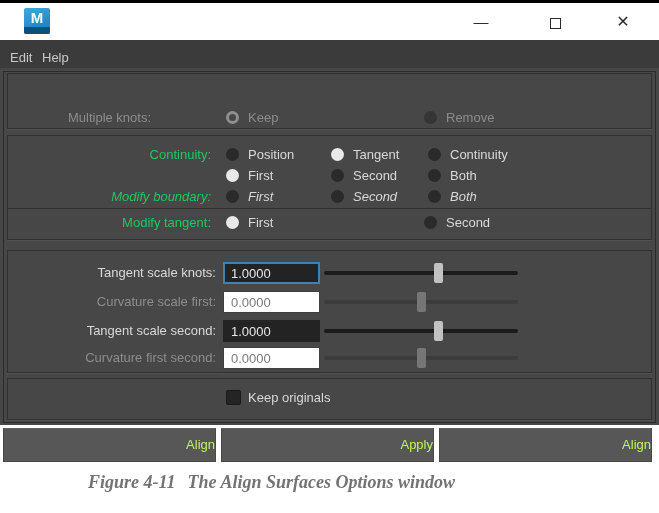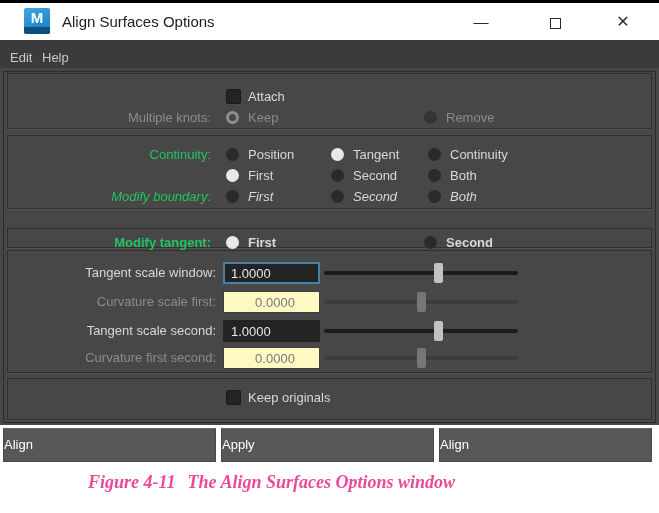--- a/index.html
+++ b/index.html
@@ -22,93 +22,88 @@
   
   .menubar { position:absolute; left:0; top:40px; width:659px; height:28px; background:#3b3b3b; }
   .menuitem { position:absolute; top:0; height:28px; line-height:28px; font-size:13px; color:#c9c9c9; padding:4px 6px; }
 
   
   .panel { position:absolute; left:0; top:68px; width:659px; height:357px; background:#474747; }
   .frame { position:absolute; left:3px; top:3px; width:653px; height:352px; border:1px solid #2b2b2b; }
   .section { position:absolute; left:7px; width:645px; background:#474747; border:1px solid #303030; box-shadow:0 1px 0 #515151; }
   .s1 { top:5px;  height:56px; }
   .s2 { top:67px; height:74px; }
-  .s3 { top:160px; height:20px;font-weight:bold; }
+  .s3 { top:140px; height:32px; }
   .s4 { top:182px; height:123px; }
   .s5 { top:310px; height:42px; }
 
   .row { position:absolute; left:0; width:100%; height:21px; line-height:21px; font-size:13px; }
   .lbl { position:absolute; left:0; top:0; width:203px; text-align:right; color:#22c55e; }
-  .lbl.dim, .optlbl.dim { color:#8c8c8c; }
+  .lbl.dim, .optlbl.dim { color:#8c8c8c;text-align:center; }
   .optlbl { position:absolute; top:0; color:#d8d8d8; white-space:nowrap; }
 
   .check { position:absolute; top:3px; width:15px; height:15px; background:#242424; border:1px solid #1a1a1a; border-radius:2px; }
   .radio { position:absolute; top:4px; width:13px; height:13px; border-radius:50%; background:#2a2a2a; }
   .radio.sel { background:#e9e9e9; }
   .radio.dis { background:#353535; }
   .radio.dis.sel { background:#474747; border:3px solid #8f8f8f; }
 
   
   .c1 { left:218px; } .c1t { left:240px; }
   .c2 { left:323px; } .c2t { left:345px; }
   .c3 { left:420px; } .c3t { left:442px; }
   .cwide { left:416px; } .cwidet { left:438px; }
 
   
   .srow { position:absolute; left:0; width:100%; height:22px; font-size:13px; }
   .srow .lbl2 { position:absolute; left:0; top:0; width:208px; height:22px; line-height:22px; text-align:right; color:#d8d8d8; }
   .srow .lbl2.dim { color:#8c8c8c; }
   .numfield { position:absolute; left:215px; top:0; width:97px; height:22px; background:#232323; border:1px solid #232323; color:#e6e6e6; font-size:13px; font-family:"Liberation Sans",sans-serif; padding:0 0 0 7px; outline:none; }
   .numfield.focused { border:2px solid #4a7fa5; padding-left:6px; }
-  .numfield.dis { background:#fef9c3; color:#7a7a7a; border-color:#3f3f3f;text-align:center; }
+  .numfield.dis { background:#ffffff; color:#7a7a7a; border-color:#3f3f3f; }
   .slider { position:absolute; left:316px; top:0; width:194px; height:22px; }
   .slider .track { position:absolute; left:0; top:9px; width:194px; height:4px; background:#1b1b1b; border-radius:2px; }
   .slider.dis .track { background:#3c3c3c; }
   .slider .handle { position:absolute; top:1px; width:9px; height:20px; background:#c2c2c2; border-radius:2px; }
   .slider.dis .handle { background:#767676; }
 
   
-  .btn { position:absolute; top:428px; height:34px; width:213px; background:#575757; border:1px solid #494949; border-top-color:#646464; color:#ffffff; font-size:13px; text-align:left; line-height:32px; }
+  .btn { position:absolute; top:428px; height:34px; width:213px; background:#575757; border:1px solid #494949; border-top-color:#646464; color:#bef264; font-size:13px; text-align:right; line-height:32px; }
   .btn.b1 { left:3px; } .btn.b2 { left:221px; } .btn.b3 { left:439px; }
 
   
-  .caption { position:absolute; left:0; top:472px; width:543px; text-align:center; font-family:"Liberation Serif",serif; font-style:italic; font-weight:bold; font-size:18px; color:#ec4899; }
+  .caption { position:absolute; left:0; top:472px; width:543px; text-align:center; font-family:"Liberation Serif",serif; font-style:italic; font-weight:bold; font-size:18px; color:#737373; }
   .caption .fig { margin-right:12px; }
 </style>
 </head>
 <body>
 
 <div id="stage">
 
   <div class="topline"></div>
 
   <div class="titlebar">
     <div class="appicon">
       <div class="m">M</div>
       <div class="strip"></div>
     </div>
-    <div class="wtitle">Align Surfaces Options</div>
     <div class="wctl min">—</div>
     <div class="wctl max"><span class="maxbox"></span></div>
     <div class="wctl cls">✕</div>
   </div>
 
   <div class="menubar">
     <div class="menuitem" style="left:4px;">Edit</div>
     <div class="menuitem" style="left:36px;">Help</div>
   </div>
 
   <div class="panel">
     <div class="frame"></div>
 
     <div class="section s1">
-      <div class="row" style="top:12px;">
-        <div class="check" style="left:218px;"></div>
-        <div class="optlbl" style="left:240px;">Attach</div>
-      </div>
       <div class="row" style="top:33px;">
         <div class="lbl dim">Multiple knots:</div>
         <div class="radio dis sel c1"></div>
         <div class="optlbl dim c1t">Keep</div>
         <div class="radio dis cwide"></div>
         <div class="optlbl dim cwidet">Remove</div>
       </div>
     </div>
 
     <div class="section s2">
@@ -145,21 +140,21 @@
         <div class="lbl">Modify tangent:</div>
         <div class="radio sel c1"></div>
         <div class="optlbl c1t">First</div>
         <div class="radio cwide"></div>
         <div class="optlbl cwidet">Second</div>
       </div>
     </div>
 
     <div class="section s4">
       <div class="srow" style="top:11px;">
-        <div class="lbl2">Tangent scale window:</div>
+        <div class="lbl2">Tangent scale knots:</div>
         <input class="numfield focused" value="1.0000" style="">
         <div class="slider">
           <div class="track"></div>
           <div class="handle" style="left:110px;"></div>
         </div>
       </div>
       <div class="srow" style="top:40px;">
         <div class="lbl2 dim">Curvature scale first:</div>
         <input class="numfield dis" value="0.0000" style="">
         <div class="slider dis">

